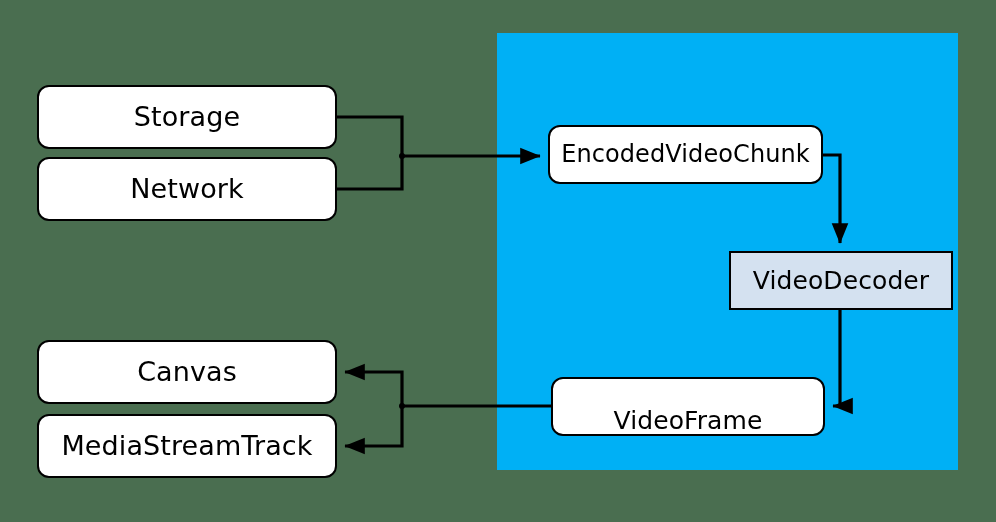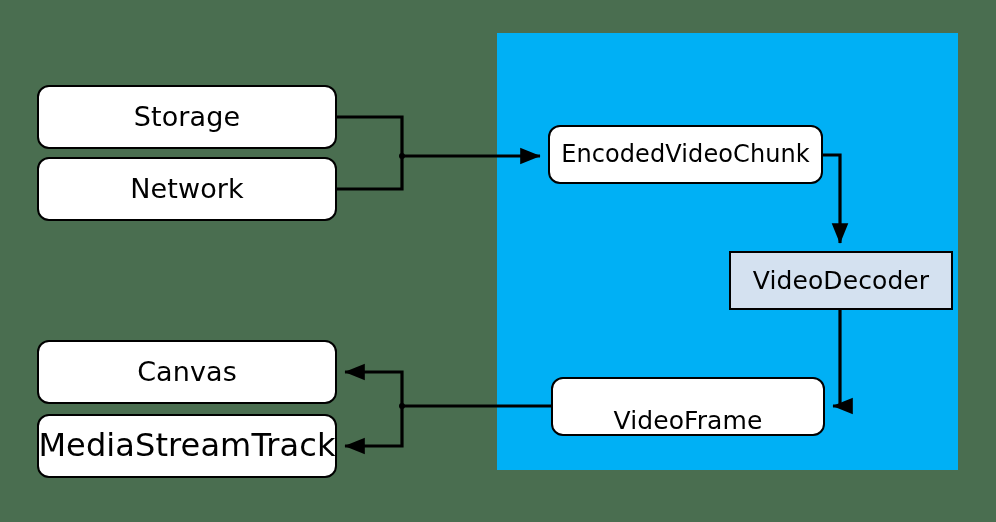--- a/index.html
+++ b/index.html
@@ -60,21 +60,21 @@
     stroke-linejoin: miter;
   }
   .junction-dot {
     fill: #000000;
   }
 
   
   #node-storage          { left: 37px;  top: 85px;  width: 300px; height: 64px;  font-size: 27px; }
   #node-network          { left: 37px;  top: 157px; width: 300px; height: 64px;  font-size: 27px; text-align: right; }
   #node-canvas           { left: 37px;  top: 340px; width: 300px; height: 64px;  font-size: 27px; }
-  #node-mediastreamtrack { left: 37px;  top: 414px; width: 300px; height: 64px;  font-size: 32px; }
+  #node-mediastreamtrack { left: 37px;  top: 414px; width: 300px; height: 64px;  font-size: 27px; }
   #node-encodedvideochunk{ left: 548px; top: 125px; width: 275px; height: 59px;  font-size: 24px; }
   #node-videodecoder     { left: 729px; top: 251px; width: 224px; height: 59px;  font-size: 25px;
                            background: #d4e1f0; }
   #node-videoframe       { left: 551px; top: 377px; width: 274px; height: 59px;  font-size: 25px; align-items: flex-end; }
   #blue-panel            { left: 497px; top: 33px;  width: 461px; height: 437px; }
 </style>
 </head>
 <body>
 
 <div id="diagram">

